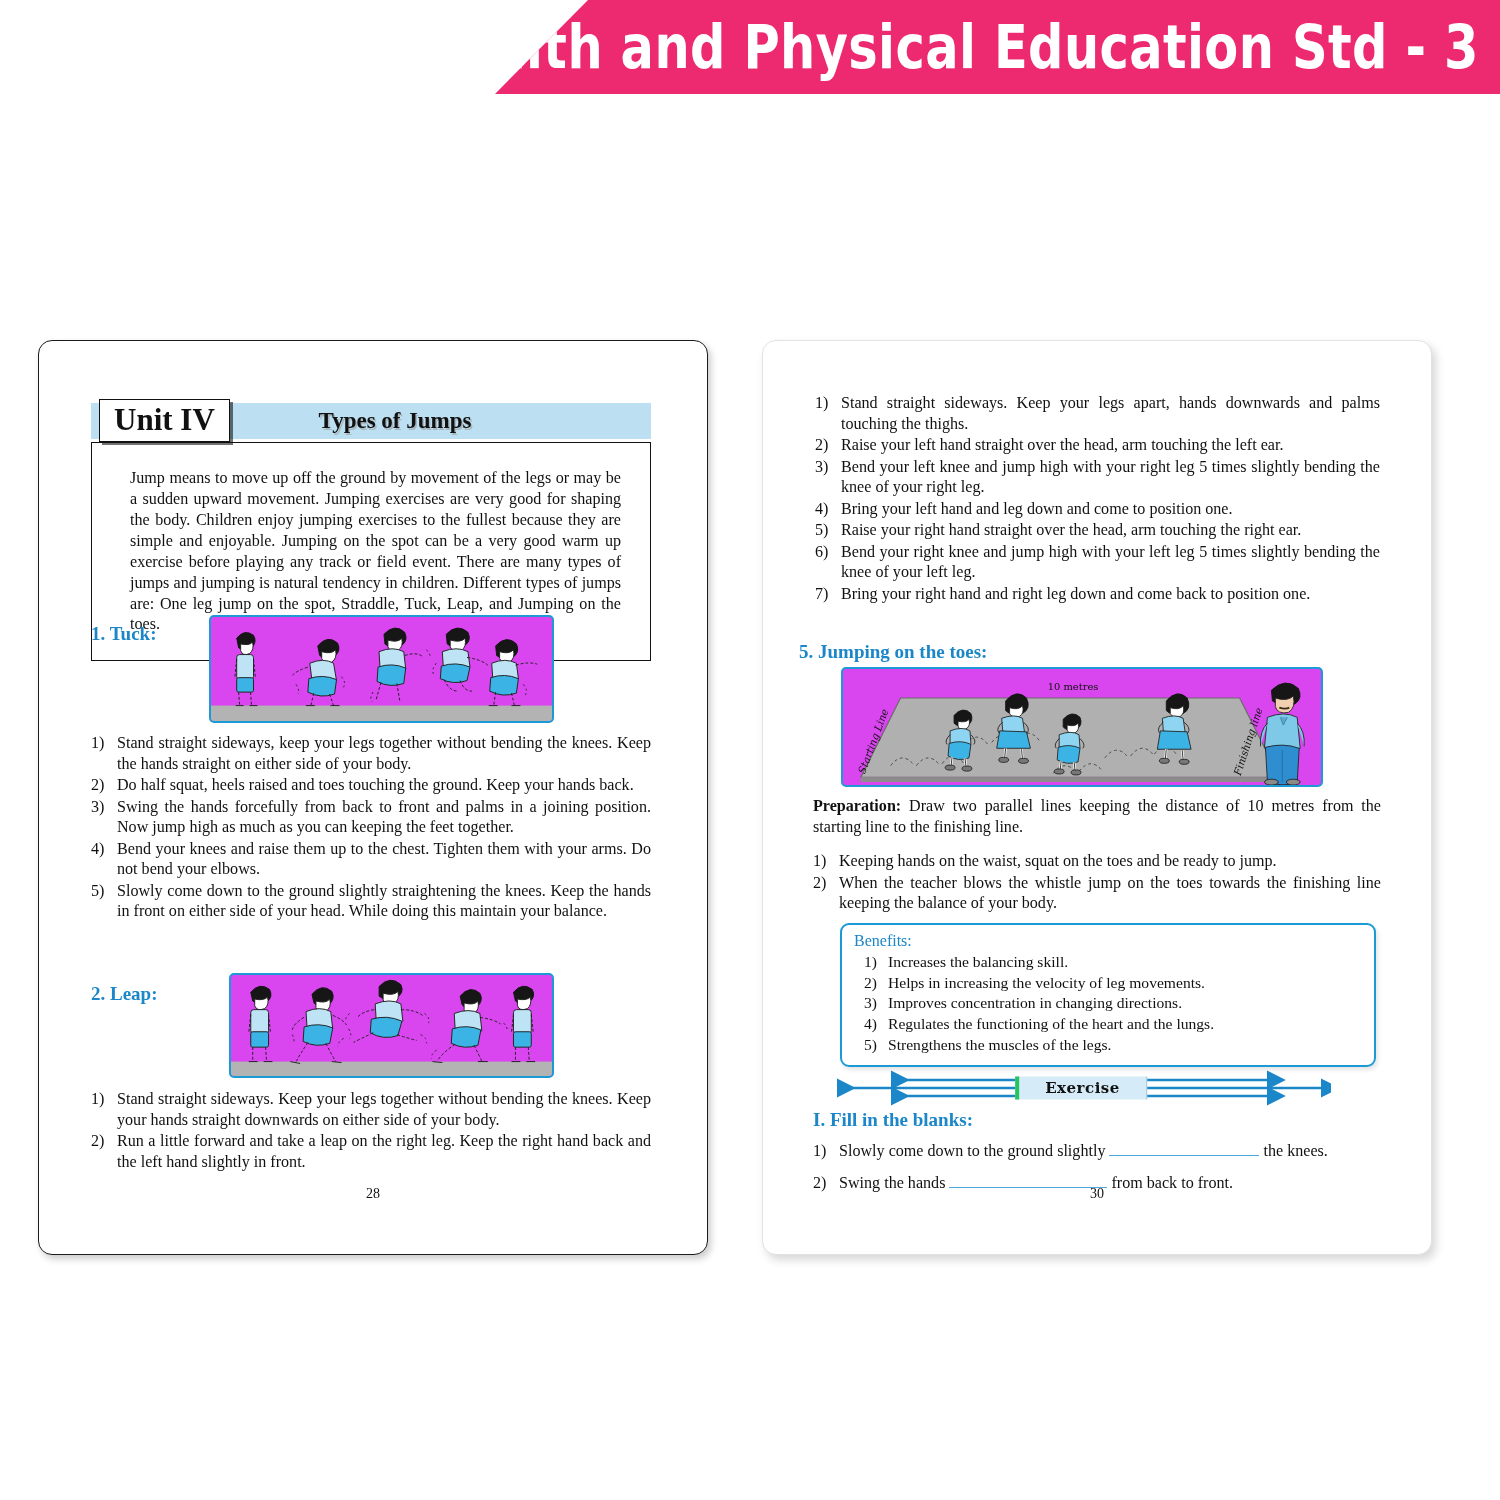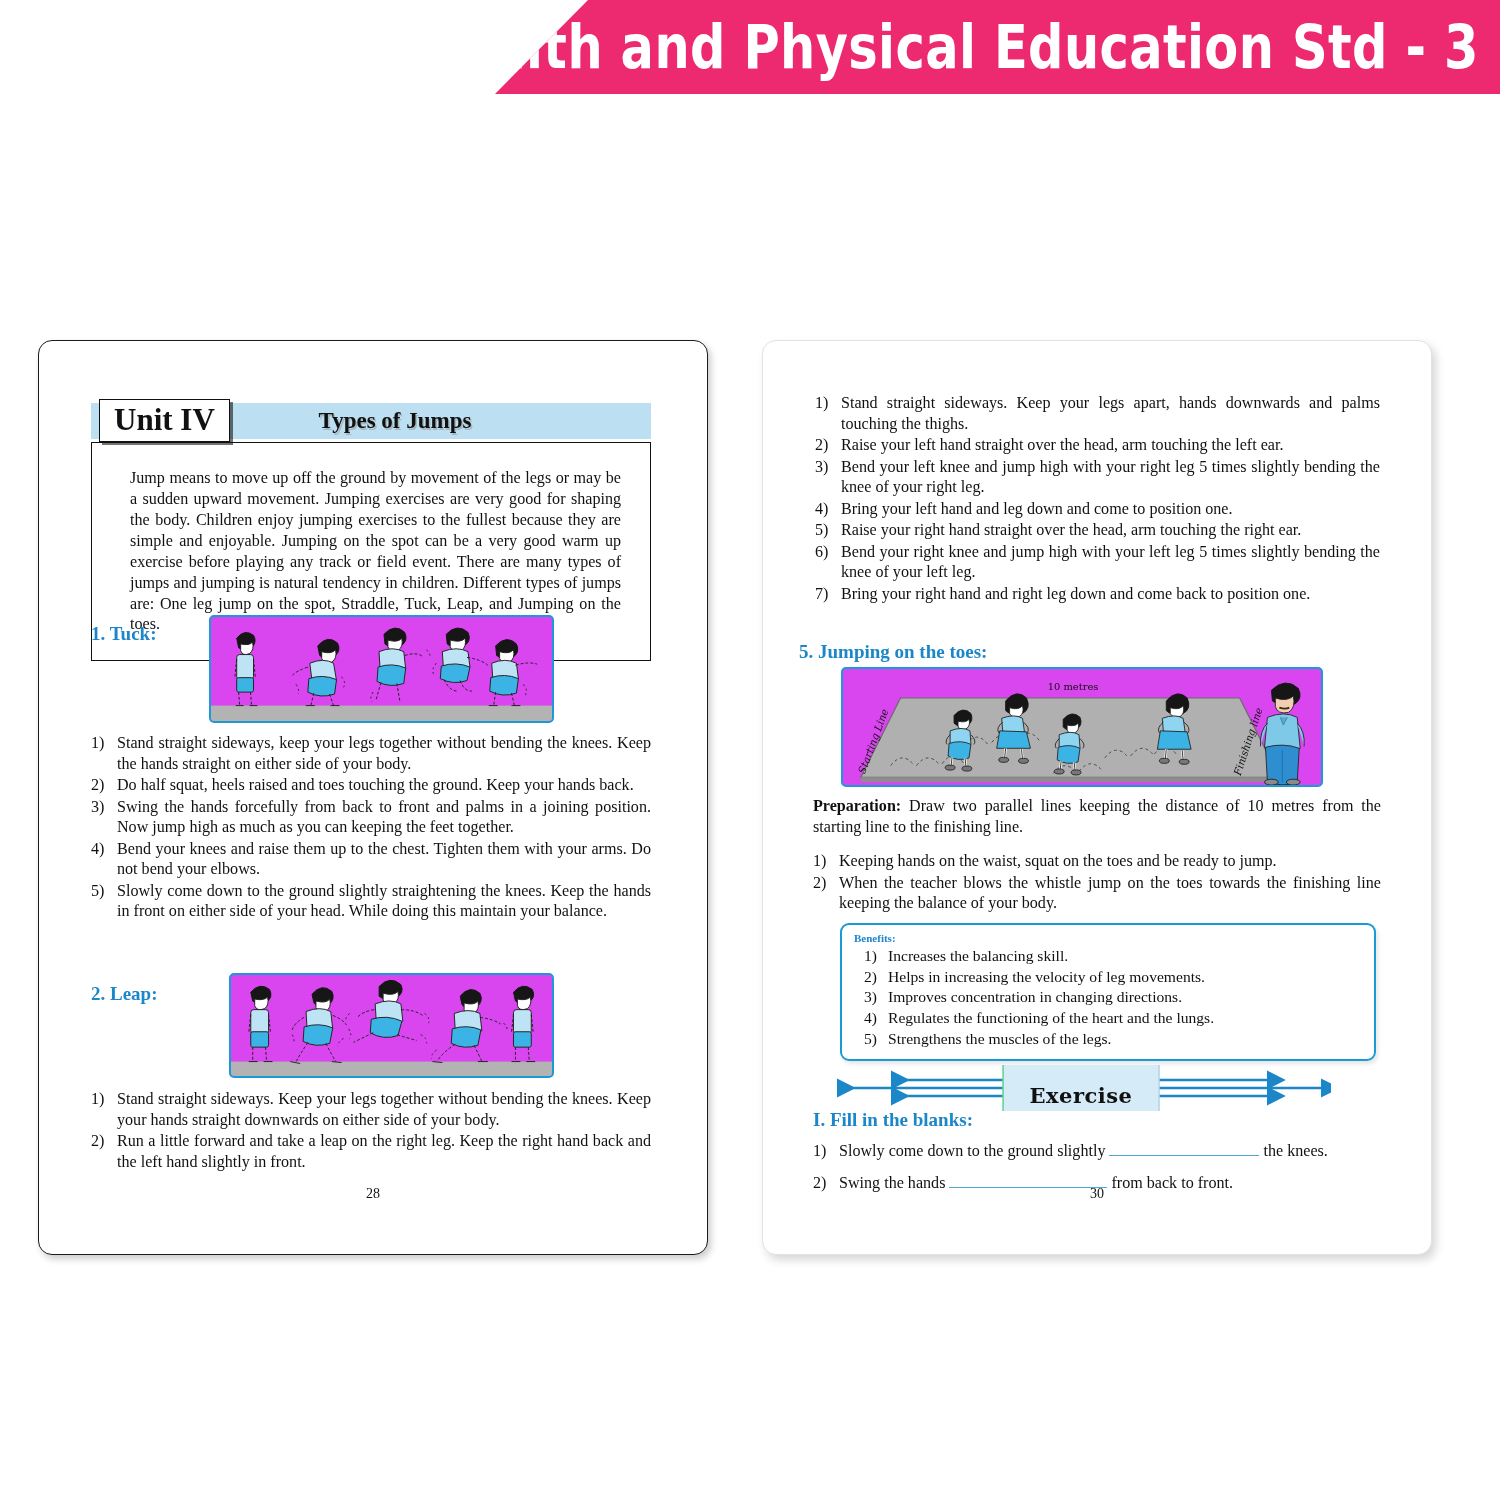--- a/index.html
+++ b/index.html
@@ -144,45 +144,45 @@
   
   .benefits {
     position: absolute;
     border: 2.2px solid #1B9AD6;
     border-radius: 9px;
     box-sizing: border-box;
     padding: 7px 10px 9px 12px;
     box-shadow: 2px 3px 4px rgba(0,0,0,0.10);
   }
   .benefits-title {
-    font-weight: bold; font-size: 11px; color: #1B86C8;
+    font-weight: normal; font-size: 16px; color: #1B86C8;
     margin-bottom: 2px;
   }
   ol.bl { margin: 0; padding: 0; list-style: none;
           font-size: 15.6px; line-height: 1.33; color: #111; }
   ol.bl > li { position: relative; padding-left: 34px; }
   ol.bl > li > .mk { position: absolute; left: 10px; top: 0; }
 
   
   .exercise-wrap {
     position: absolute;
     height: 40px;
   }
   .exercise-wrap svg { position: absolute; left: 0; top: 0; }
   .exercise-chip {
     position: absolute;
     left: 50%; top: 50%;
     transform: translate(-50%, -50%);
     background: #D6EBF8;
-    border-left: 1px solid #22c55e;
+    border-left: 4px solid #22c55e;
     border-right: 1px solid #9fc9e2;
-    padding: 18px 26px 3px 26px;
+    padding: 2px 26px 3px 26px;
     font-family: "DejaVu Serif", serif;
     font-weight: bold;
-    font-size: 21px;
+    font-size: 15px;
     letter-spacing: 0.5px;
     color: #111;
     white-space: nowrap;
   }
 
   
   .blank {
     display: inline-block;
     border-bottom: 1.6px solid #4FA8DC;
     vertical-align: baseline;

